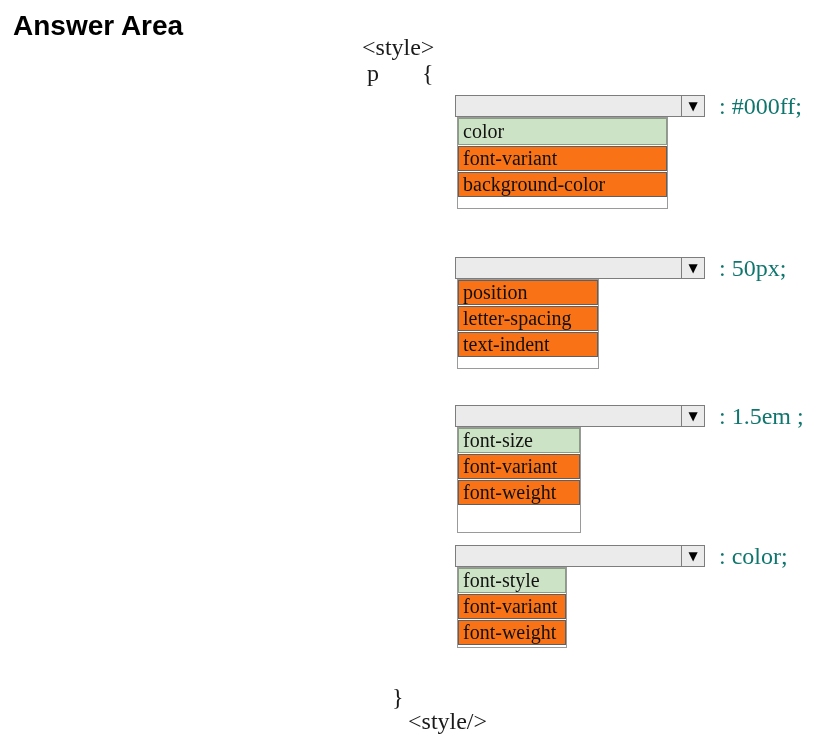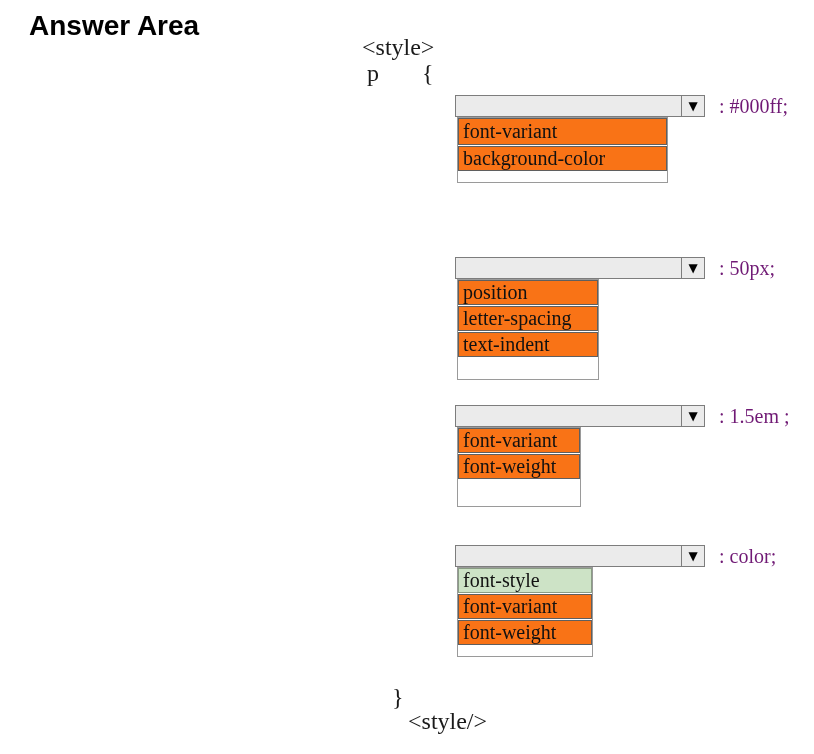--- a/index.html
+++ b/index.html
@@ -13,21 +13,20 @@
     color: #111111;
     overflow: hidden;
   }
   .title {
     position: absolute;
     left: 13px; top: 10px;
     font-family: "Liberation Sans", sans-serif;
     font-weight: bold;
     font-size: 28px;
     color: #000000;
-    margin-left: 16px;
   }
   .code {
     position: absolute;
     font-size: 24px;
     white-space: pre;
     color: #1a1a1a;
   }
   .tag-open   { left: 362px; top: 34px; }
   .selector-p { left: 367px; top: 60px; }
   .brace-open { left: 422px; top: 60px; }
@@ -62,34 +61,34 @@
     font-family: "DejaVu Sans", sans-serif;
     font-size: 12px;
     line-height: 1;
     color: #000000;
   }
   .value-label {
     position: absolute;
     left: 264px; top: 0;
     height: 22px;
     line-height: 22px;
-    font-size: 20px;
+    font-size: 24px;
     white-space: pre;
-    color: #701a75;
+    color: #0f766e;
   }
   .list {
     position: absolute;
     left: 2px; top: 22px;
     background: #ffffff;
     border: 1px solid #9a9a9a;
   }
   .g1 .list { width: 211px; padding-bottom: 10px; }
-  .g2 .list { width: 142px; padding-bottom: 21px; }
+  .g2 .list { width: 142px; padding-bottom: 10px; }
   .g3 .list { width: 124px; padding-bottom: 26px; }
-  .g4 .list { width: 136px; padding-bottom: 10px; }
+  .g4 .list { width: 110px; padding-bottom: 1px; }
   .opt {
     height: 25px;
     line-height: 22px;
     border: 1px solid #5f5f5f;
     margin-bottom: 1px;
     padding-left: 4px;
     font-size: 20px;
     background: #f97316;
     white-space: pre;
     overflow: hidden;
@@ -113,20 +112,21 @@
   <div class="code brace-open">{</div>
 
   <div class="group g1">
     <div class="combo">
       <div class="combo-btn">
         <span class="arrow">▼</span>
       </div>
     </div>
     <div class="value-label">: #000ff;</div>
     <div class="list">
+      <div class="opt selected">color</div>
       <div class="opt">font-variant</div>
       <div class="opt">background-color</div>
     </div>
   </div>
 
   <div class="group g2">
     <div class="combo">
       <div class="combo-btn">
         <span class="arrow">▼</span>
       </div>
@@ -140,20 +140,21 @@
   </div>
 
   <div class="group g3">
     <div class="combo">
       <div class="combo-btn">
         <span class="arrow">▼</span>
       </div>
     </div>
     <div class="value-label">: 1.5em ;</div>
     <div class="list">
+      <div class="opt selected">font-size</div>
       <div class="opt">font-variant</div>
       <div class="opt">font-weight</div>
     </div>
   </div>
 
   <div class="group g4">
     <div class="combo">
       <div class="combo-btn">
         <span class="arrow">▼</span>
       </div>

